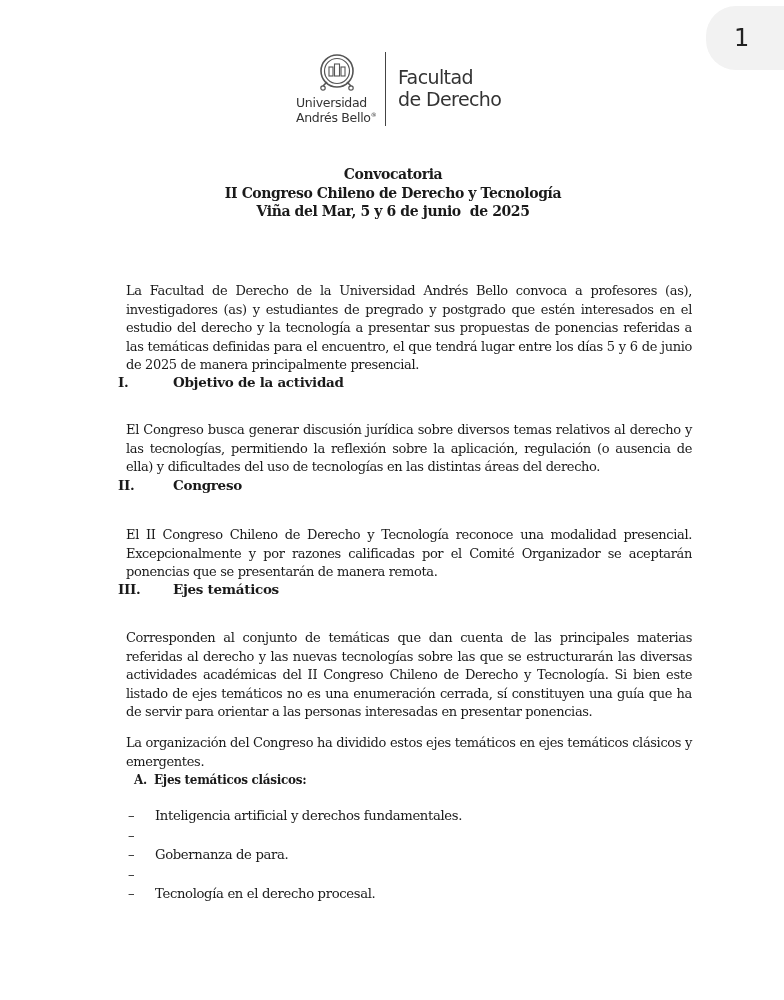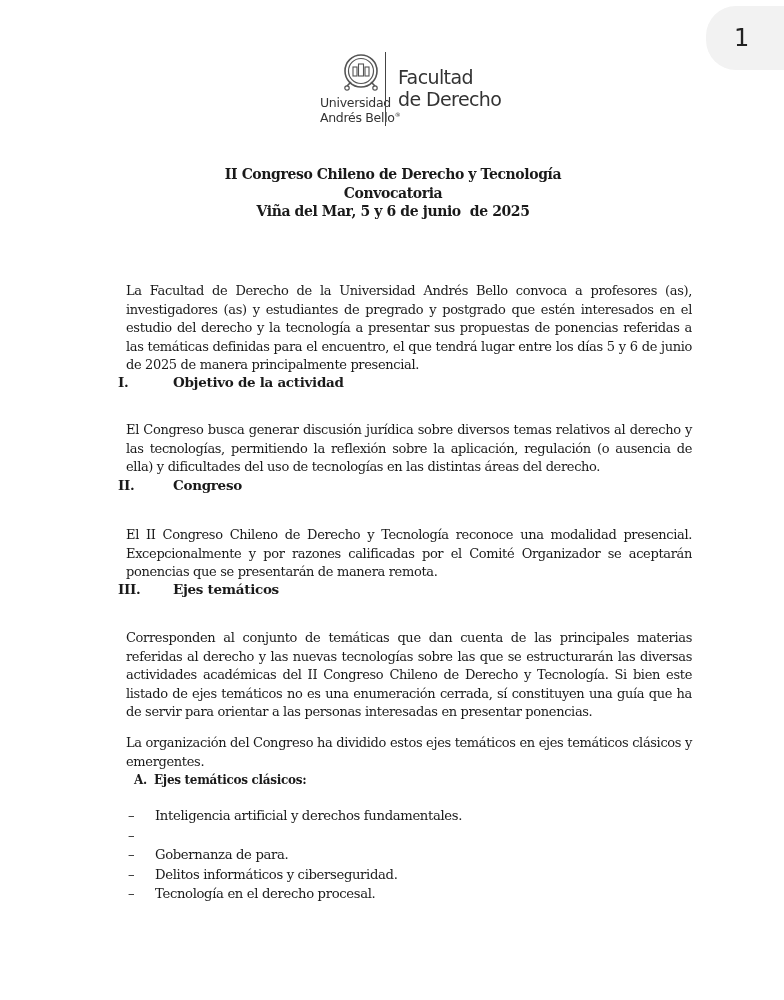--- a/index.html
+++ b/index.html
@@ -4,21 +4,21 @@
   <style>
     html, body { margin: 0; padding: 0; background: #ffffff; }
     body { width: 784px; height: 1000px; position: relative; overflow: hidden; color: #1a1a1a; }
     .page-badge {
       position: absolute; top: 6px; left: 706px; width: 90px; height: 64px;
       background: #f2f2f2; border-radius: 30px 0 0 30px;
       display: flex; align-items: center; justify-content: flex-start; padding-left: 28px; box-sizing: border-box;
       font-family: "DejaVu Sans", sans-serif; font-size: 24px; color: #222;
     }
     .logo { position: absolute; top: 52px; left: 296px; width: 220px; height: 80px; }
-    .logo .uni { position: absolute; left: 0; top: 0; width: 82px; height: 80px; font-family: "DejaVu Sans", sans-serif; margin-left: 24px; }
+    .logo .uni { position: absolute; left: 0; top: 0; width: 82px; height: 80px; font-family: "DejaVu Sans", sans-serif; }
     .logo .uni svg { position: absolute; left: 19px; top: 0; }
     .logo .uni .t1 { position: absolute; left: 0; top: 44px; font-size: 12.5px; line-height: 13px; color: #333; white-space: nowrap; letter-spacing: -0.3px; }
     .logo .uni .t2 { position: absolute; left: 0; top: 56px; font-size: 12.5px; line-height: 13px; color: #333; white-space: nowrap; letter-spacing: -0.3px; }
     .logo .divider { position: absolute; left: 89px; top: 0; width: 1px; height: 74px; background: #444; }
     .logo .fac { position: absolute; left: 102px; top: 14px; font-family: "DejaVu Sans", sans-serif; font-size: 19px; line-height: 22px; color: #333; letter-spacing: -0.6px; }
     .doc { position: absolute; left: 110px; top: 0; width: 566px; font-family: "DejaVu Serif", serif; }
     .title-block { position: absolute; top: 165px; left: 0; width: 566px; text-align: center; font-weight: bold; font-size: 14px; line-height: 18.5px; letter-spacing: -0.4px; }
     .para { position: absolute; left: 0; width: 566px; font-size: 13px; line-height: 18.6px; text-align: justify; letter-spacing: -0.35px; margin: 16px; }
     .heading { position: absolute; left: 8px; font-weight: bold; font-size: 13.5px; line-height: 18px; letter-spacing: -0.3px; }
     .heading .num { display: inline-block; width: 55px; }
@@ -52,22 +52,22 @@
   </div>
   <div class="divider"></div>
   <div class="fac">
     <div>Facultad</div>
     <div>de Derecho</div>
   </div>
 </div>
 
 <div class="doc">
   <div class="title-block">
+    <div>Convocatoria</div>
     <div>II Congreso Chileno de Derecho y Tecnología</div>
-    <div>Convocatoria</div>
     <div style="white-space:pre">Viña del Mar, 5 y 6 de junio  de 2025</div>
   </div>
 
   <p class="para" style="top:266px">La Facultad de Derecho de la Universidad Andrés Bello convoca a profesores (as), investigadores (as) y estudiantes de pregrado y postgrado que estén interesados en el estudio del derecho y la tecnología a presentar sus propuestas de ponencias referidas a las temáticas definidas para el encuentro, el que tendrá lugar entre los días 5 y 6 de junio de 2025 de manera principalmente presencial.</p>
 
   <div class="heading" style="top:373px">
     <span class="num">I.</span><span>Objetivo de la actividad</span>
   </div>
   <p class="para" style="top:405px">El Congreso busca generar discusión jurídica sobre diversos temas relativos al derecho y las tecnologías, permitiendo la reflexión sobre la aplicación, regulación (o ausencia de ella) y dificultades del uso de tecnologías en las distintas áreas del derecho.</p>
 
@@ -93,20 +93,19 @@
       </li>
     <li>
         <span class="dash">–</span>
       </li>
     <li>
         <span class="dash">–</span>
         <span>Gobernanza de para.</span>
       </li>
     <li>
         <span class="dash">–</span>
-        <span>Delitos informáticos y ciberseguridad.</span>
       </li>
     <li>
         <span class="dash">–</span>
         <span>Tecnología en el derecho procesal.</span>
       </li>
   </ul>
 </div>
 
 </body></html>

